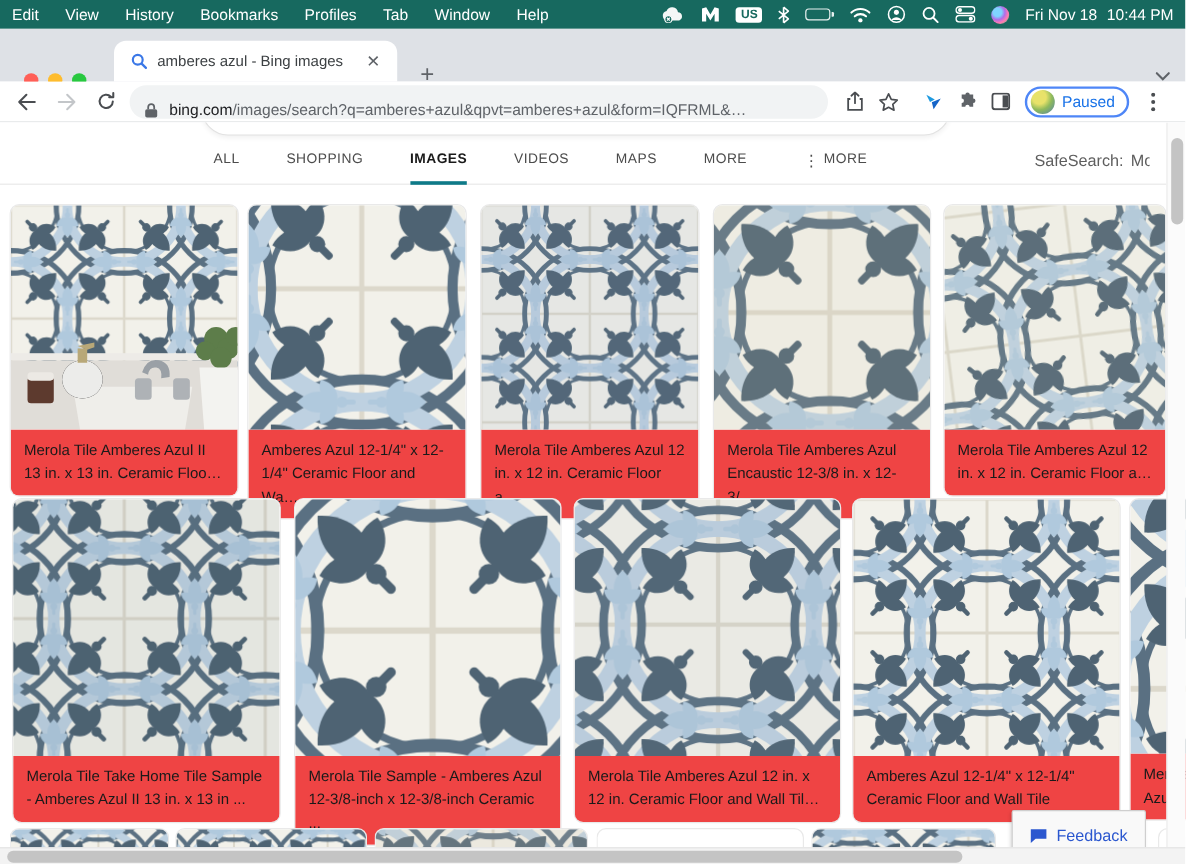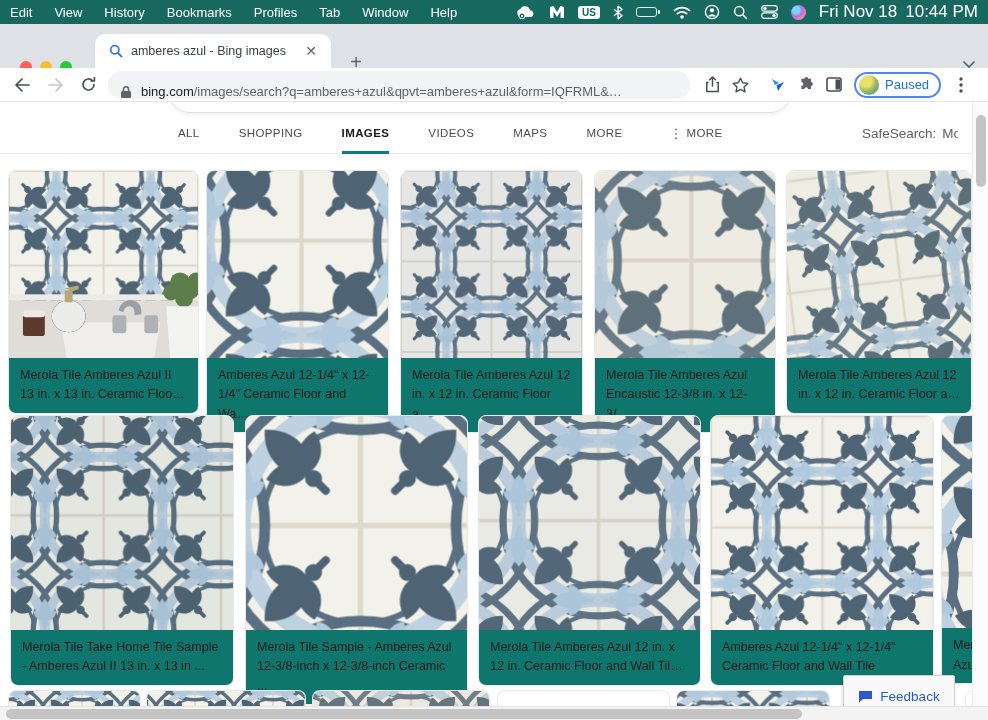--- a/index.html
+++ b/index.html
@@ -11,21 +11,21 @@
   .menubar .mitems { display:flex; gap:22px; padding-left:10px; font-weight:500; }
   .menubar .mitem { cursor:default; }
   .menubar .mstatus { margin-left:auto; display:flex; align-items:center; gap:13px; padding-right:10px; }
   .sicon { display:flex; align-items:center; justify-content:center; height:18px; }
   .kbadge { background:#fff; color:#17695f; font-size:10px; font-weight:bold; border-radius:3px; padding:1px 4px; }
   .battery { display:flex; align-items:center; }
   .batt-body { width:21px; height:10px; border:1px solid rgba(255,255,255,.9); border-radius:3px; padding:1px; }
   .batt-fill { width:55%; height:100%; background:#fff; border-radius:1px; }
   .batt-nub { width:2px; height:4px; background:rgba(255,255,255,.9); border-radius:0 1px 1px 0; margin-left:1px; }
   .siri-orb { width:15px; height:15px; border-radius:50%; background:radial-gradient(circle at 35% 35%, #7fd4ff 0 25%, #b06ce8 45%, #ff7ab0 65%, #35d07f 100%); }
-  .mclock { display:flex; gap:8px; font-size:17px; white-space:nowrap; }
+  .mclock { display:flex; gap:8px; font-size:13px; white-space:nowrap; }
 
   
   .tabstrip { position:absolute; left:0; top:24px; width:988px; height:44px; background:#dee1e6; }
   .traffic { position:absolute; left:20px; top:43px; transform:translateY(-50%); display:flex; gap:8px; }
   .tl { width:12px; height:12px; border-radius:50%; }
   .tl.red { background:#ff5f57; } .tl.yellow { background:#febc2e; } .tl.green { background:#28c840; }
   .tab { position:absolute; left:95px; top:10px; width:236px; height:34px; background:#fff; border-radius:10px 10px 0 0; display:flex; align-items:center; padding:0 10px 0 14px; }
   .tab-title { font-size:12.5px; color:#3c4043; white-space:nowrap; overflow:hidden; flex:1; margin-left:8px; }
   .tab-close { color:#5f6368; font-size:14px; line-height:1; padding:2px 4px; border-radius:50%; }
   .newtab { position:absolute; left:343px; top:38px; transform:translateY(-50%); font-size:20px; color:#5f6368; width:26px; height:26px; display:flex; align-items:center; justify-content:center; }
@@ -50,21 +50,21 @@
   .bn-items { position:absolute; left:178px; top:0; height:42px; display:flex; align-items:center; gap:39px; }
   .bn-item { font-size:11.5px; letter-spacing:.4px; color:#4c4c4c; white-space:nowrap; cursor:pointer; height:42px; display:flex; align-items:center; }
   .bn-item.active { color:#1a1a1a; font-weight:bold; border-bottom:3px solid #0e7a88; padding-top:3px; }
   .bn-more { display:flex; align-items:center; gap:4px; margin-left:8px; }
   .bn-more .dots { color:#4c4c4c; font-size:13px; letter-spacing:0; }
   .safesearch { position:absolute; right:14px; top:0; height:42px; display:flex; align-items:center; gap:6px; font-size:13.5px; color:#5e5e5e; max-width:96px; overflow:hidden; white-space:nowrap; }
 
   
   .card { position:absolute; background:#fff; border:1px solid #e9e9e9; border-radius:8px; overflow:hidden; }
   .card .thumb { display:block; width:100%; }
-  .card .cap { font-size:12.5px; color:#1a1a1a; line-height:1.55; padding:8px 11px 8px; background:#0f766e; }
+  .card .cap { font-size:12.5px; color:#1a1a1a; line-height:1.55; padding:8px 11px 8px; background:#ef4444; }
   .strip { position:absolute; border:1px solid #e9e9e9; border-radius:8px 8px 0 0; border-bottom:none; overflow:hidden; background:#fff; }
   .strip svg { display:block; }
 
   
   .vscroll { position:absolute; right:0; top:0; width:16px; height:604px; background:#fbfbfb; border-left:1px solid #ececec; }
   .vthumb { position:absolute; left:3px; top:13px; width:10px; height:72px; background:#c4c4c4; border-radius:6px; }
   .hscroll { position:absolute; left:0; bottom:0; width:988px; height:14px; background:#f3f3f3; border-top:1px solid #e4e4e4; }
   .hthumb { position:absolute; left:6px; top:2px; width:796px; height:10px; background:#c4c4c4; border-radius:5px; }
 
   .feedback { position:absolute; left:843px; top:573px; width:112px; height:43px; background:#f9f9f9; border:1px solid #cfcfcf; border-radius:2px; box-shadow:-1px 2px 3px rgba(0,0,0,.12); display:flex; align-items:center; justify-content:center; gap:7px; font-size:13.5px; color:#2b57cf; }

